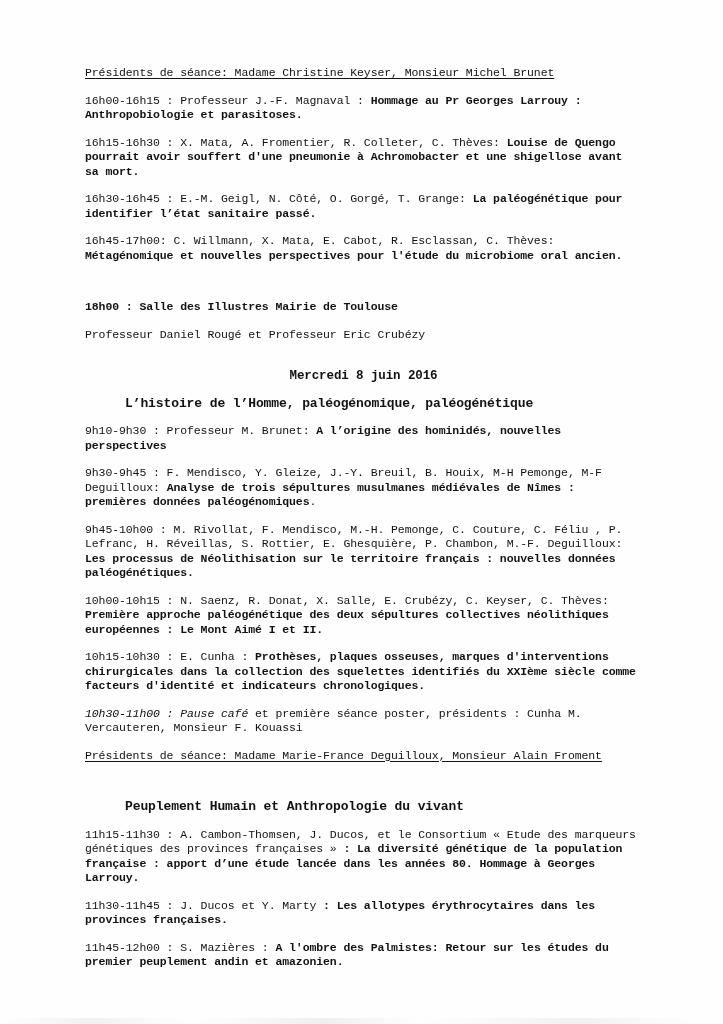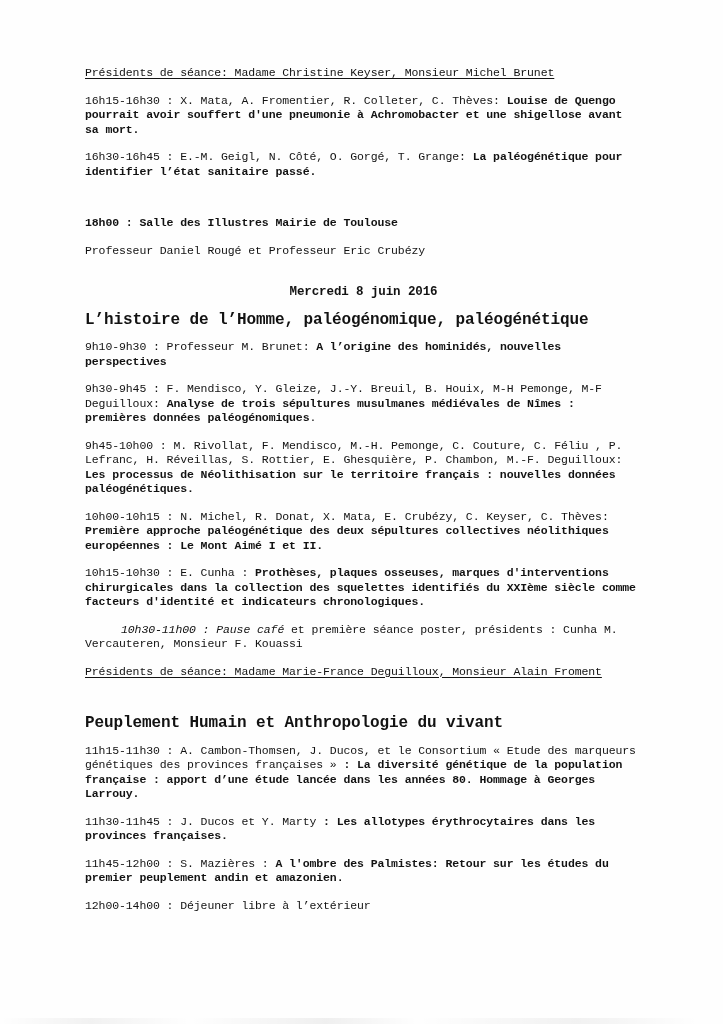--- a/index.html
+++ b/index.html
@@ -27,64 +27,66 @@
     font-size: 11.5px;
     line-height: 14.5px;
     letter-spacing: -0.1px;
   }
   p.block {
     margin: 0 0 13px 0;
   }
   
   p.v-heading {
     font-weight: 700;
-    font-size: 16px;
+    font-size: 13px;
+    margin-left: 40px;
   }
   p.v-centered {
     text-align: center;
     font-weight: 700;
     font-size: 12.5px;
   }
   
   p.g-xl { margin-top: 37px; }
   p.g-lg { margin-top: 27px; }
   
   .run-bold      { font-weight: 700; }
-  .run-italic    { font-style: italic; margin-left: 36px; }
+  .run-italic    { font-style: italic; }
   .run-underline { text-decoration: underline; text-underline-offset: 2px; }
   
   .scan-edge {
     position: absolute;
     left: 0; right: 0; bottom: 0;
     height: 6px;
     background: linear-gradient(to right,
       rgba(0,0,0,0.00) 0%, rgba(0,0,0,0.05) 12%, rgba(0,0,0,0.00) 25%,
       rgba(0,0,0,0.06) 43%, rgba(0,0,0,0.00) 55%, rgba(0,0,0,0.05) 76%,
       rgba(0,0,0,0.00) 92%);
   }
 </style>
 </head>
 <body>
 
 <div class="page">
   <div class="doc">
       <p class="block"><span class="run-underline">Présidents de séance: Madame Christine Keyser, Monsieur Michel Brunet</span></p>
+      <p class="block"><span>16h00-16h15 : Professeur J.-F. Magnaval : </span><span class="run-bold">Hommage au Pr Georges Larrouy : Anthropobiologie et parasitoses.</span></p>
       <p class="block"><span>16h15-16h30 : X. Mata, A. Fromentier, R. Colleter, C. Thèves: </span><span class="run-bold">Louise de Quengo pourrait avoir souffert d'une pneumonie à Achromobacter et une shigellose avant sa mort.</span></p>
       <p class="block"><span>16h30-16h45 : E.-M. Geigl, N. Côté, O. Gorgé, T. Grange: </span><span class="run-bold">La paléogénétique pour identifier l’état sanitaire passé.</span></p>
+      <p class="block"><span>16h45-17h00: C. Willmann, X. Mata, E. Cabot, R. Esclassan, C. Thèves: </span><span class="run-bold">Métagénomique et nouvelles perspectives pour l'étude du microbiome oral ancien.</span></p>
       <p class="block g-xl"><span class="run-bold">18h00 : Salle des Illustres Mairie de Toulouse</span></p>
       <p class="block"><span>Professeur Daniel Rougé et Professeur Eric Crubézy</span></p>
       <p class="block v-centered g-lg"><span>Mercredi 8 juin 2016</span></p>
       <p class="block v-heading"><span>L’histoire de l’Homme, paléogénomique, paléogénétique</span></p>
       <p class="block"><span>9h10-9h30 : Professeur M. Brunet: </span><span class="run-bold">A l’origine des hominidés, nouvelles perspectives</span></p>
       <p class="block"><span>9h30-9h45 : F. Mendisco, Y. Gleize, J.-Y. Breuil, B. Houix, M-H Pemonge, M-F Deguilloux: </span><span class="run-bold">Analyse de trois sépultures musulmanes médiévales de Nîmes : premières données paléogénomiques</span><span>.</span></p>
       <p class="block"><span>9h45-10h00 : M. Rivollat, F. Mendisco, M.-H. Pemonge, C. Couture, C. Féliu , P. Lefranc, H. Réveillas, S. Rottier, E. Ghesquière, P. Chambon, M.-F. Deguilloux: </span><span class="run-bold">Les processus de Néolithisation sur le territoire français : nouvelles données paléogénétiques.</span></p>
-      <p class="block"><span>10h00-10h15 : N. Michel, R. Donat, X. Mata, E. Crubézy, C. Keyser, C. Thèves: </span><span class="run-bold">Première approche paléogénétique des deux sépultures collectives néolithiques européennes :  Le Mont Aimé I et II.</span></p>
+      <p class="block"><span>10h00-10h15 : N. Saenz, R. Donat, X. Salle, E. Crubézy, C. Keyser, C. Thèves: </span><span class="run-bold">Première approche paléogénétique des deux sépultures collectives néolithiques européennes :  Le Mont Aimé I et II.</span></p>
       <p class="block"><span>10h15-10h30 : E. Cunha : </span><span class="run-bold">Prothèses, plaques osseuses, marques d'interventions chirurgicales dans la collection des squelettes identifiés du XXIème siècle comme facteurs d'identité et indicateurs chronologiques.</span></p>
       <p class="block"><span class="run-italic">10h30-11h00 : Pause café</span><span> et première séance poster, présidents : Cunha M. Vercauteren, Monsieur F. Kouassi</span></p>
       <p class="block"><span class="run-underline">Présidents de séance: Madame Marie-France Deguilloux, Monsieur Alain Froment</span></p>
       <p class="block v-heading g-xl"><span>Peuplement Humain et Anthropologie du vivant</span></p>
       <p class="block"><span>11h15-11h30 : A. Cambon-Thomsen, J. Ducos, et le Consortium « Etude des marqueurs génétiques des provinces françaises » </span><span class="run-bold">: La diversité génétique de la population française : apport d’une étude lancée dans les années 80. Hommage à Georges Larrouy.</span></p>
       <p class="block"><span>11h30-11h45 : J. Ducos et Y. Marty </span><span class="run-bold">: Les allotypes érythrocytaires dans les provinces françaises.</span></p>
       <p class="block"><span>11h45-12h00 : S. Mazières : </span><span class="run-bold">A l'ombre des Palmistes: Retour sur les études du premier peuplement andin et amazonien.</span></p>
-      <p class="block"><span>12h00-14h00 : Déjeuner libre à l’extérieur</span></p>
     </div>
   <div class="scan-edge"></div>
 </div>
 
 </body></html>

